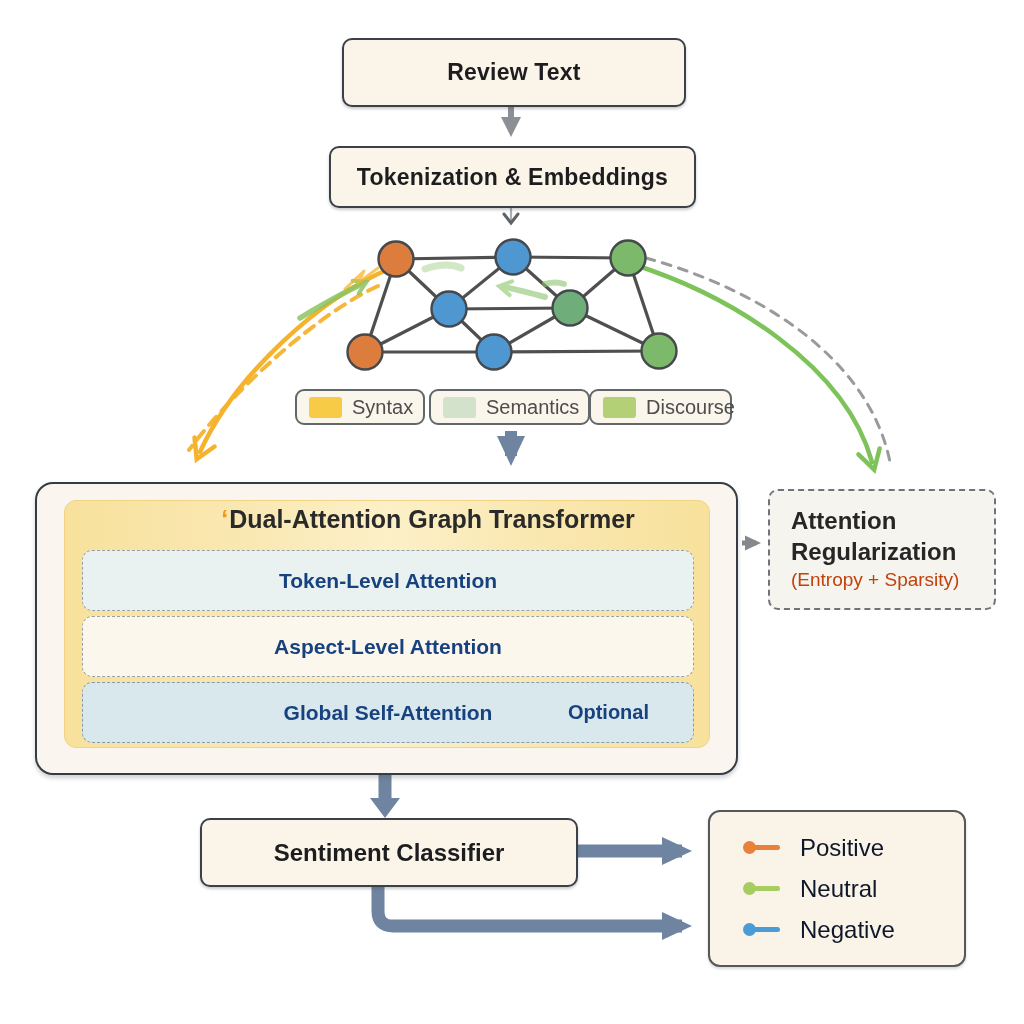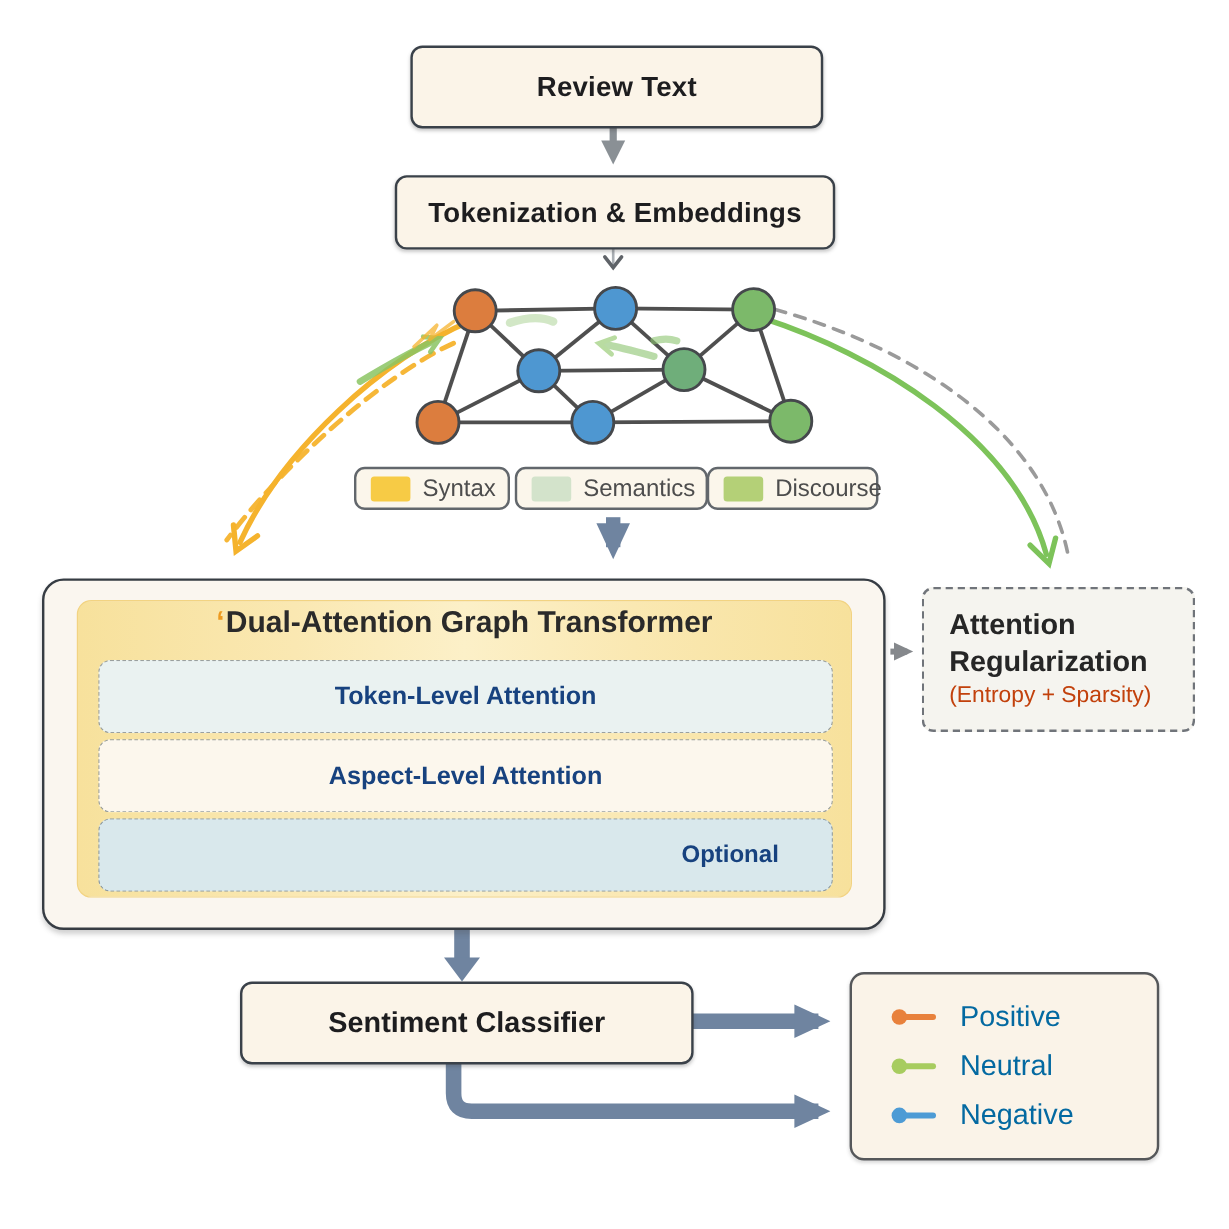--- a/index.html
+++ b/index.html
@@ -17,41 +17,41 @@
            height:36px;}
   .swatch{width:33px;height:21px;border-radius:3px;flex:0 0 auto;}
   .glabel{font-size:20px;color:#4D4D4D;}
   
   .t-outer{position:absolute;left:35px;top:482px;width:703px;height:293px;background:#FAF6EF;
            border:2.5px solid #363C43;border-radius:18px;box-shadow:0 3px 4px rgba(70,70,70,.25);box-sizing:border-box;}
   .t-panel{position:absolute;left:64px;top:500px;width:646px;height:248px;border-radius:12px;
            background:linear-gradient(90deg,#F7E19C 0%,#FAE8B2 28%,#FCF0C8 50%,#FAE8B2 72%,#F7E19C 100%);
            border:1px solid #F2D382;box-sizing:border-box;}
   .t-title{position:absolute;left:64px;top:505px;width:646px;text-align:center;
-           font-size:25px;font-weight:600;color:#2A2A2A;}
+           font-size:25px;font-weight:600;color:#2A2A2A;padding-left:41px;}
   .flame{color:#ED9A1F;font-weight:700;margin-right:1px;}
   .t-layer{position:absolute;left:82px;width:612px;height:61px;border:1.6px dashed #9AA09F;
            border-radius:10px;display:flex;align-items:center;justify-content:center;box-sizing:border-box;}
   .t-layer .lbl{font-size:21px;font-weight:600;color:#17427F;}
   .opt{position:absolute;right:44px;font-size:20px;font-weight:600;color:#17427F;}
   
   .reg{position:absolute;left:768px;top:489px;width:228px;height:121px;background:#F5F4EF;
        border:2.5px dashed #70747A;border-radius:10px;box-sizing:border-box;padding:14px 10px 0 21px;}
   .reg .line{font-size:24px;font-weight:600;color:#262626;line-height:31px;}
   .reg .sub{font-size:19px;color:#c2410c;margin-top:2px;}
   
   .olegend{position:absolute;left:708px;top:810px;width:258px;height:157px;background:#FAF3E8;
            border:2px solid#55575A;border-radius:12px;box-sizing:border-box;
            display:flex;flex-direction:column;justify-content:center;gap:13px;padding-left:33px;
            box-shadow:0 2px 3px rgba(70,70,70,.2);}
   .orow{display:flex;align-items:center;gap:20px;}
   .lmark{display:flex;align-items:center;}
   .lmark .dot{width:13px;height:13px;border-radius:50%;background:currentColor;}
   .lmark .bar{width:27px;height:5px;border-radius:3px;background:currentColor;margin-left:-3px;}
-  .olabel{font-size:24px;font-weight:500;color:#0369a1;text-align:right;}
+  .olabel{font-size:24px;font-weight:500;color:#0f172a;text-align:right;}
 </style>
 </head>
 <body>
 
 <div class="canvas">
 
   <svg class="layer" width="1024" height="1024" viewBox="0 0 1024 1024">
     <defs>
       <marker id="m-slate" markerUnits="userSpaceOnUse" markerWidth="34" markerHeight="34" refX="22" refY="17" orient="auto">
         <polygon points="2,3 32,17 2,31" fill="#6F84A0"></polygon>
@@ -157,20 +157,21 @@
   <div class="t-panel"></div>
   <div class="t-title"><span class="flame">‘</span><span>Dual-Attention Graph Transformer</span></div>
 
   <div class="t-layer" style="top:550px;background:#EAF2F1">
     <span class="lbl">Token-Level Attention</span>
   </div>
   <div class="t-layer" style="top:616px;background:#FCF7ED">
     <span class="lbl">Aspect-Level Attention</span>
   </div>
   <div class="t-layer" style="top:682px;background:#D9E8EC;border-color:#8A99A3">
+    <span class="lbl">Global Self-Attention</span>
     <span class="opt">Optional</span>
   </div>
 
   <div class="reg">
     <div class="line">Attention</div>
     <div class="line">Regularization</div>
     <div class="sub">(Entropy + Sparsity)</div>
   </div>
 
   <div class="pill" style="left:200px;top:818px;width:374px;height:65px">

